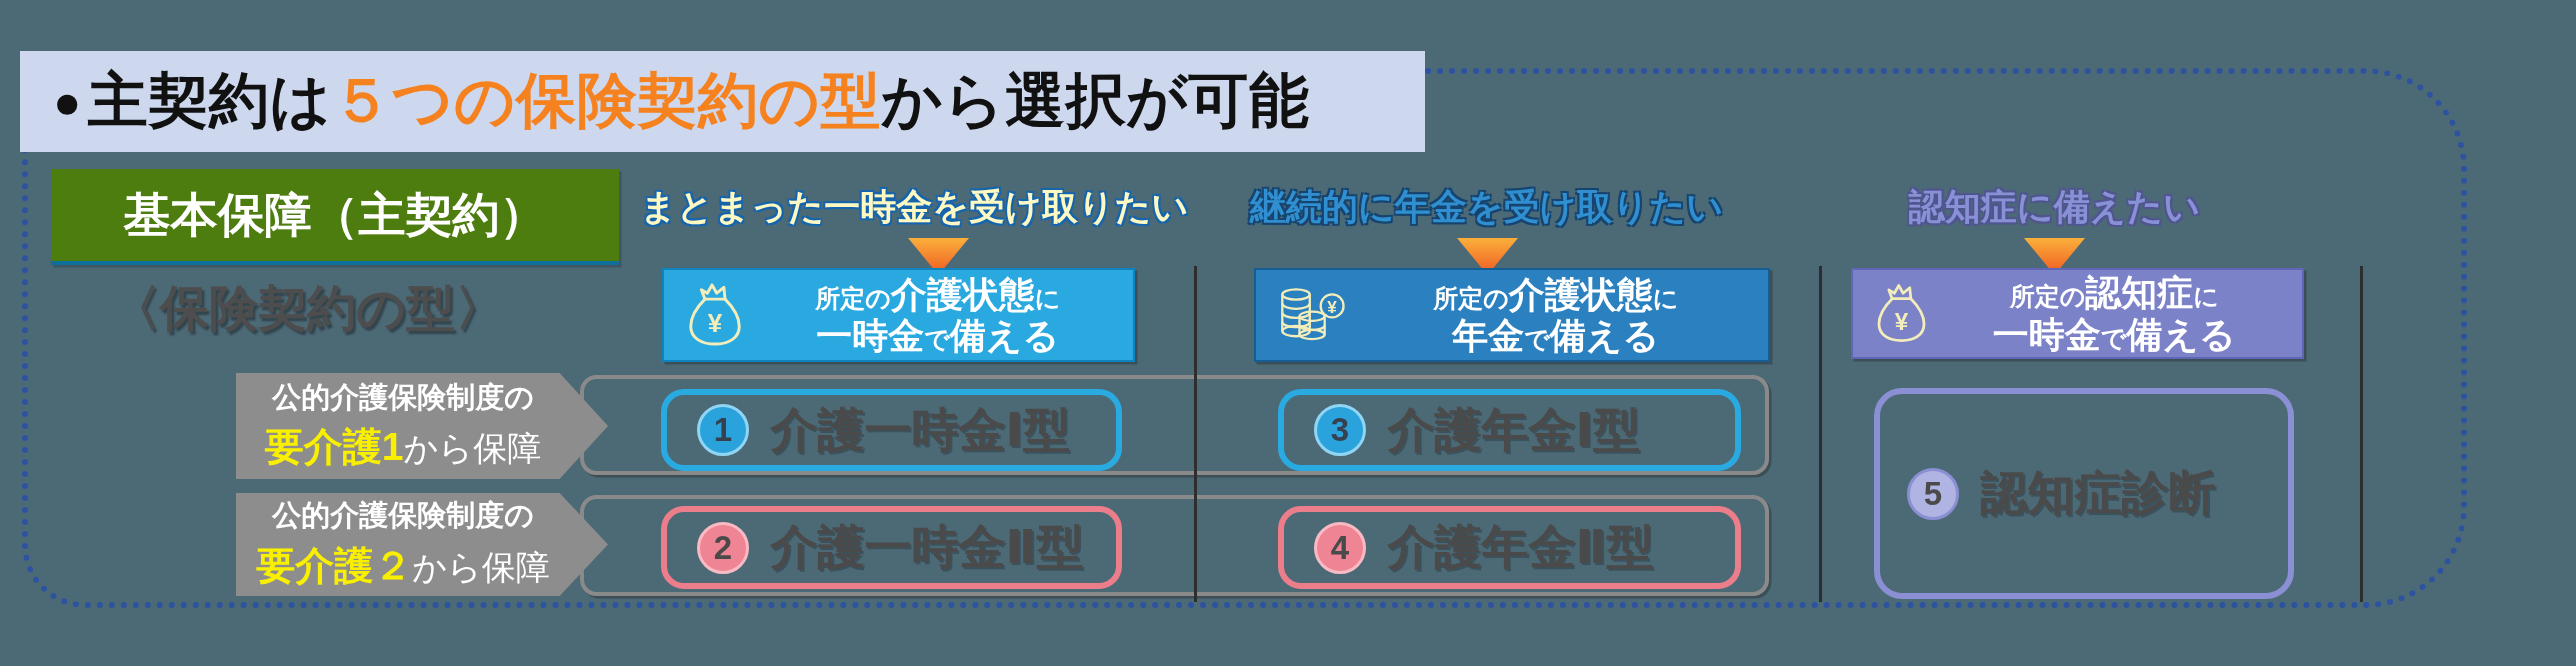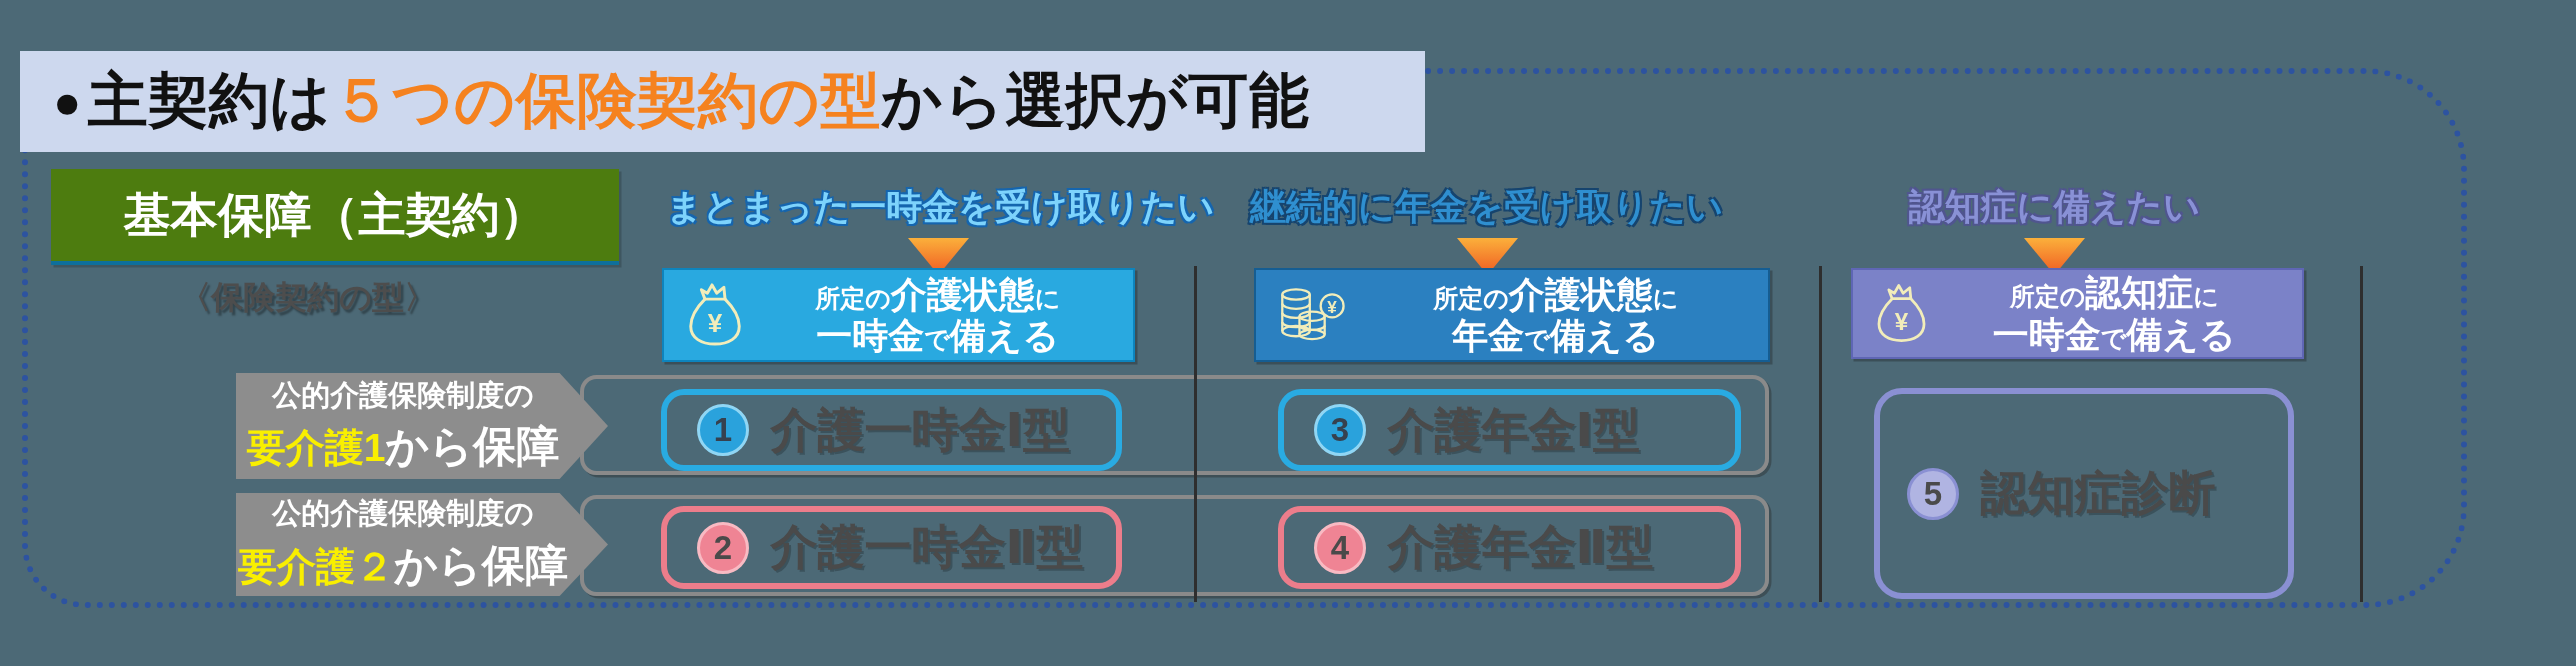--- a/index.html
+++ b/index.html
@@ -15,26 +15,26 @@
     display:flex;align-items:center;padding-left:33px;box-sizing:border-box;z-index:5;}
   .title-bar .bullet{font-size:47px;color:#111;margin-right:6.3px;font-weight:bold;}
   .title-text{font-size:60px;font-weight:bold;color:#111;letter-spacing:0.6px;white-space:nowrap;}
   .title-text .accent{color:#f5821f;}
 
   
   .base-box{position:absolute;left:51px;top:169px;width:568px;height:96px;background:#4d7c0f;
     border-bottom:4.4px solid #0e6f9b;box-sizing:border-box;display:flex;align-items:center;justify-content:center;
     color:#fff;font-size:47px;font-weight:bold;z-index:2;box-shadow:2.5px 2.5px 0 rgba(0,0,0,0.18);}
   .sub-label{position:absolute;left:54px;top:276px;width:507px;text-align:center;
-    font-size:32px;font-weight:bold;color:#4d4d4d;text-shadow:2.5px 2.5px 1.9px rgba(0,0,0,0.35);z-index:2;}
+    font-size:49px;font-weight:bold;color:#4d4d4d;text-shadow:2.5px 2.5px 1.9px rgba(0,0,0,0.35);z-index:2;}
 
   
   .need{position:absolute;top:183px;width:545px;text-align:center;font-size:36px;font-weight:bold;
     white-space:nowrap;z-index:2;}
-  .need.c1{left:666px;color:#7dd3fc;text-shadow:-1.9px -1.9px 0 #1565ae,1.9px -1.9px 0 #1565ae,-1.9px 1.9px 0 #1565ae,1.9px 1.9px 0 #1565ae;}
+  .need.c1{left:640px;color:#fef9c3;text-shadow:-1.9px -1.9px 0 #1565ae,1.9px -1.9px 0 #1565ae,-1.9px 1.9px 0 #1565ae,1.9px 1.9px 0 #1565ae;}
   .need.c2{left:1214px;color:#2f8fd0;text-shadow:-1.9px -1.9px 0 #16446e,1.9px -1.9px 0 #16446e,-1.9px 1.9px 0 #16446e,1.9px 1.9px 0 #16446e;}
   .need.c3{left:1782px;color:#8991d6;text-shadow:-1.9px -1.9px 0 #50558f,1.9px -1.9px 0 #50558f,-1.9px 1.9px 0 #50558f,1.9px 1.9px 0 #50558f;}
 
   
   .tri{position:absolute;top:238px;width:61px;height:37px;background:linear-gradient(#fbb03b,#ef5a22);
     clip-path:polygon(0 0,100% 0,50% 100%);z-index:2;}
 
   
   .benefit{position:absolute;top:268px;height:94px;box-sizing:border-box;display:flex;align-items:center;
     padding:0 11.4px;z-index:2;box-shadow:2.5px 2.5px 0 rgba(20,20,20,0.3);}
@@ -55,21 +55,21 @@
   
   .arrow{position:absolute;left:236px;width:372px;background:#8d8d8d;
     clip-path:polygon(0 0,87% 0,100% 50%,87% 100%,0 100%);
     display:flex;flex-direction:column;align-items:center;justify-content:center;
     padding-right:38px;box-sizing:border-box;z-index:3;}
   .arrow.a1{top:373px;height:106px;}
   .arrow.a2{top:493px;height:103px;}
   .arrow .l1{color:#fff;font-size:29px;font-weight:bold;white-space:nowrap;}
   .arrow .l2{white-space:nowrap;margin-top:2.5px;}
   .arrow .l2 .hl{color:#f9ef00;font-size:39px;font-weight:bold;}
-  .arrow .l2 .rest{color:#fff;font-size:43px;font-weight:bold;}
+  .arrow .l2 .rest{color:#fff;font-size:34px;font-weight:normal;}
 
   
   .vline{position:absolute;top:266px;width:3.2px;height:336px;background:#2e2e2e;z-index:2;}
 
   
   .option{position:absolute;box-sizing:border-box;border-radius:23px;display:flex;align-items:center;
     padding-left:30px;z-index:4;background:transparent;}
   .option.cyan{border:6.3px solid #29abe2;}
   .option.pink{border:6.3px solid #ec7d8b;}
   .option.purple{border:6.3px solid #8a90d3;border-radius:28px;}

